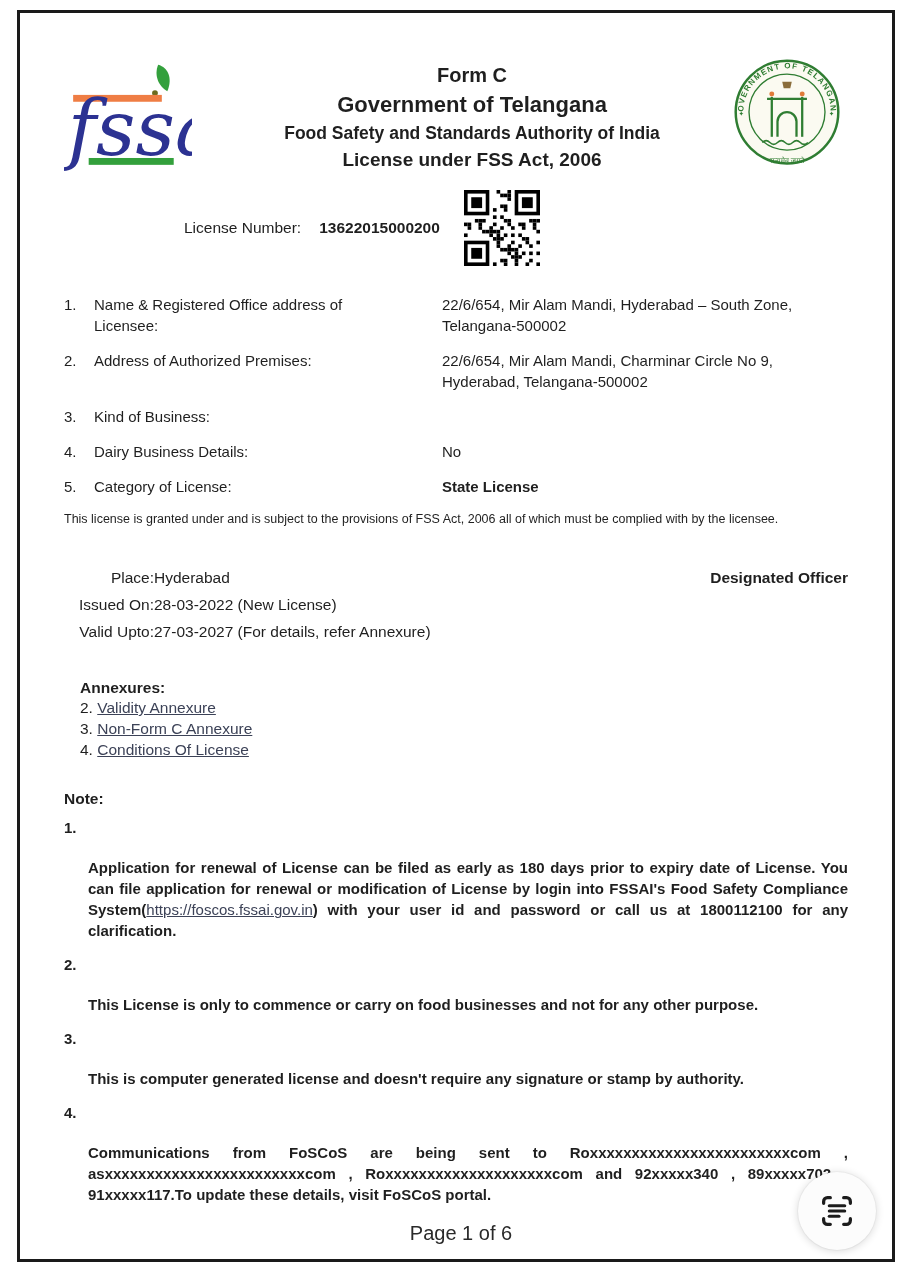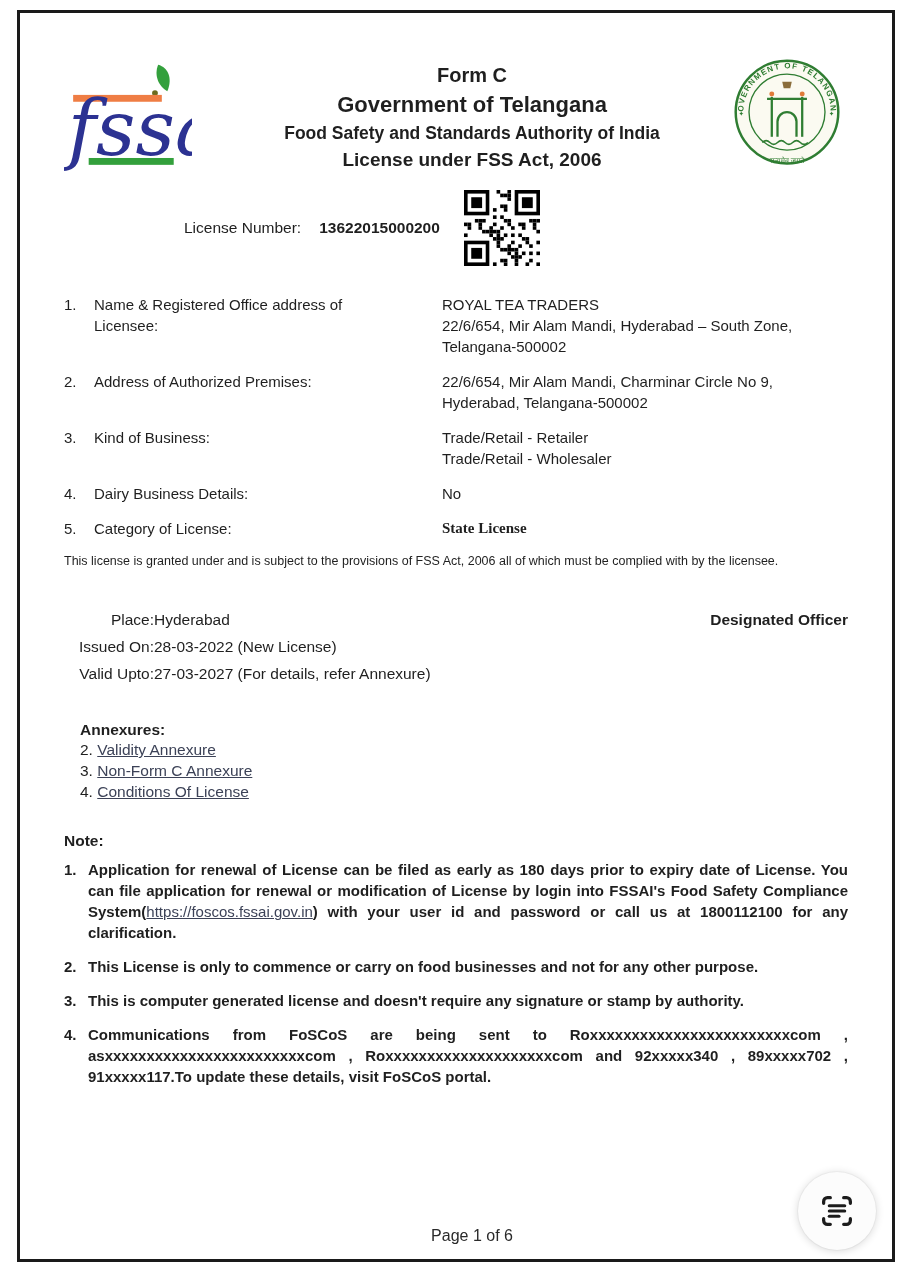--- a/index.html
+++ b/index.html
@@ -22,46 +22,46 @@
   .license-row { display:flex; align-items:center; margin:6px 0 28px 120px;text-align:center; }
   .license-label { font-size:15.5px; }
   .license-value { font-size:15.5px; font-weight:bold; margin-left:18px; }
   .qr { margin-left:24px; width:76px; height:76px; }
 
   
   .detail-row { display:grid; grid-template-columns:30px 348px 1fr; margin-bottom:14px; }
   .d-no { font-size:15px; line-height:21px; }
   .d-label { font-size:15px; line-height:21px; padding-right:60px; }
   .d-value { font-size:15px; line-height:21px; max-width:390px; }
-  .bold { font-weight:bold;font-family:Liberation Serif, serif; }
+  .bold { font-weight:bold; }
 
   .grant { font-size:12.5px; line-height:17px; margin-top:14px; max-width:720px; }
 
   
   .issuance { margin-top:36px; }
   .iss-row { display:flex; font-size:15.5px; line-height:27px;text-align:right; }
   .iss-label { width:90px; }
   .officer { margin-left:auto; font-weight:bold; }
 
   
   .annexures { margin-top:32px; margin-left:16px; }
   .anx-heading { font-size:15.5px; font-weight:bold; line-height:21px; }
   .anx-item { font-size:15.5px; line-height:20.8px; }
   .anx-link { color:#3c4257; text-decoration:underline; cursor:pointer; }
 
   
   .notes { margin-top:28px; }
   .note-heading { font-size:15.5px; font-weight:bold; line-height:21px; margin-bottom:8px; }
   .note { display:grid; grid-template-columns:24px 1fr; margin-bottom:13px; }
   .note-no { font-size:15px; font-weight:bold; line-height:21px; }
-  .note-text { font-size:15px; font-weight:bold; line-height:21px; text-align:justify; }
+  .note-text { font-size:15px; font-weight:bold; line-height:21px; text-align:justify;margin-top:40px; }
   .note-link { color:#3c4257; font-weight:normal; text-decoration:underline; cursor:pointer; }
 
-  .footer { position:absolute; bottom:14px; left:16px; width:100%; text-align:center;
-    font-size:16px; color:#2a2a2a; }
+  .footer { position:absolute; bottom:14px; left:5px; width:100%; text-align:center;
+    font-size:20px; color:#2a2a2a; }
 
   
   .fab { position:absolute; right:34px; bottom:30px; width:78px; height:78px;
     border-radius:50%; background:#fcfcfc; box-shadow:0 1px 8px rgba(0,0,0,.16), 0 0 0 1px rgba(0,0,0,.03);
     display:flex; align-items:center; justify-content:center; cursor:pointer; }
 </style>
 </head>
 <body>
 
 <div class="page">
@@ -206,38 +206,33 @@
         <rect x="4" y="60" width="20" height="20" fill="#fff"></rect>
         <rect x="8" y="64" width="12" height="12" fill="#000"></rect>
       </svg>
   </div>
 
   <div>
     <div class="detail-row">
       <div class="d-no">1.</div>
       <div class="d-label">Name &amp; Registered Office address of Licensee:</div>
       <div class="d-value">
-        <div>ROYAL TEA TRADERS</div>
         <div>22/6/654, Mir Alam Mandi, Hyderabad – South Zone, Telangana-500002</div>
       </div>
     </div>
     <div class="detail-row">
       <div class="d-no">2.</div>
       <div class="d-label">Address of Authorized Premises:</div>
       <div class="d-value">
         <div>22/6/654, Mir Alam Mandi, Charminar Circle No 9, Hyderabad, Telangana-500002</div>
       </div>
     </div>
     <div class="detail-row">
       <div class="d-no">3.</div>
       <div class="d-label">Kind of Business:</div>
-      <div class="d-value">
-        <div>Trade/Retail - Retailer</div>
-        <div>Trade/Retail - Wholesaler</div>
-      </div>
     </div>
     <div class="detail-row">
       <div class="d-no">4.</div>
       <div class="d-label">Dairy Business Details:</div>
       <div class="d-value">
         <div>No</div>
       </div>
     </div>
     <div class="detail-row">
       <div class="d-no">5.</div>

